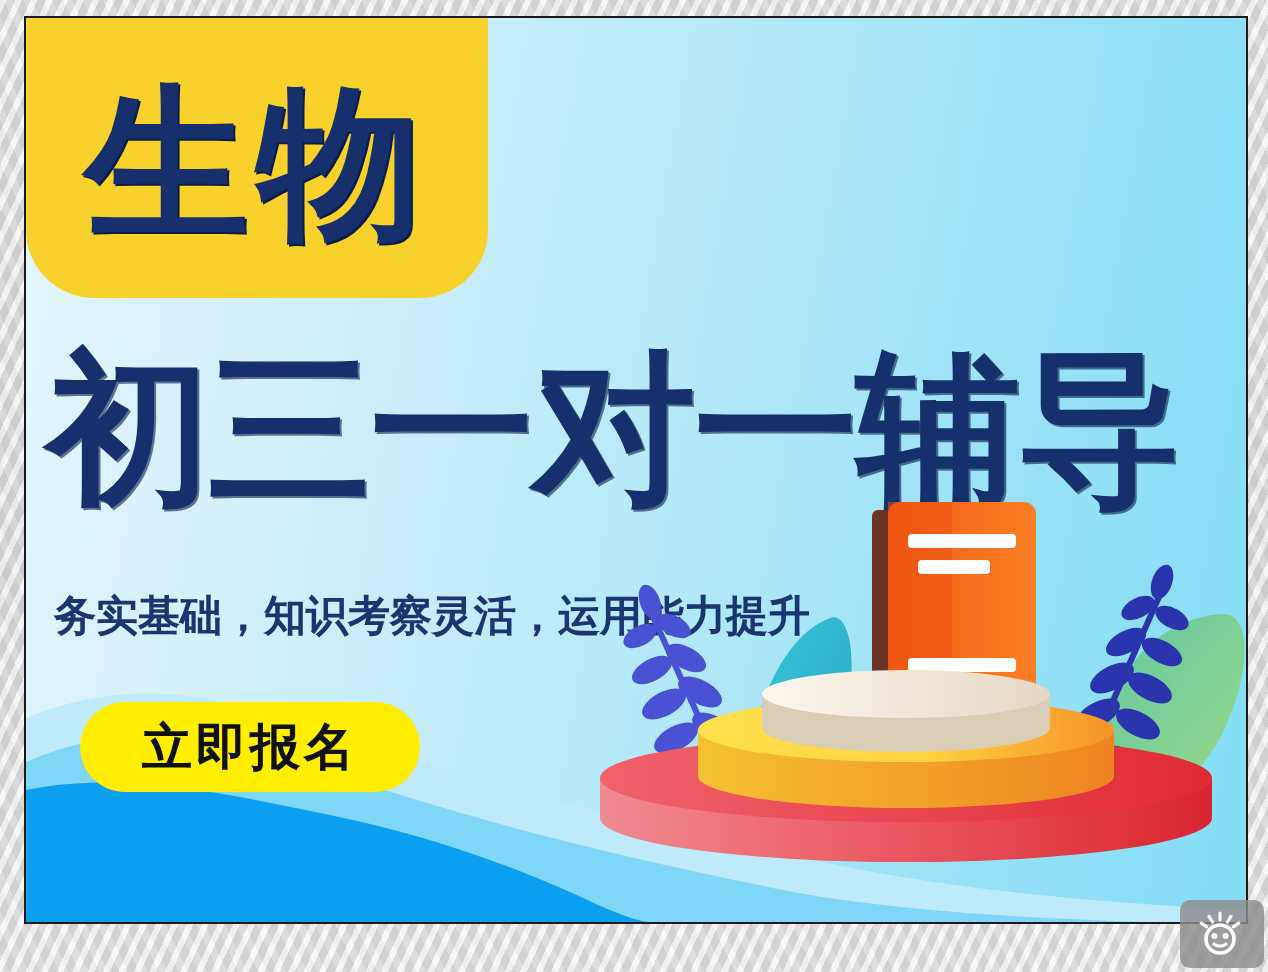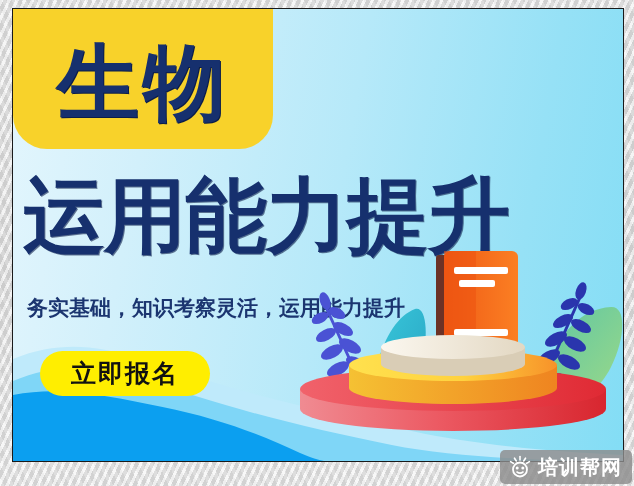--- a/index.html
+++ b/index.html
@@ -46,21 +46,21 @@
     width: 100%;
     height: 150px;
     pointer-events: none;
   }
 
   
   #subject-badge {
     position: absolute;
     left: 0px;
     top: 0px;
-    width: 260px;
+    width: 231px;
     height: 140px;
     background: #f8d22a;
     border-radius: 0 0 34px 34px;
     display: flex;
     align-items: center;
     justify-content: center;
   }
   #subject-badge .badge-text {
     font-family: "DejaVu Sans", "Liberation Sans", sans-serif;
     font-size: 82px;
@@ -166,21 +166,21 @@
   <svg class="wave" viewBox="0 0 612 150" preserveAspectRatio="none">
     <path d="M0,48 C70,20 120,46 190,68 C260,90 330,104 400,120 C460,133 530,140 612,144 L612,150 L0,150 Z" fill="#bfeafb"></path>
     <path d="M0,70 C60,44 110,62 180,84 C250,106 310,120 380,134 C430,144 500,148 560,150 L0,150 Z" fill="#7fd6f7"></path>
     <path d="M0,84 C50,74 100,86 150,96 C205,107 250,124 288,142 C300,147 306,149 312,150 L0,150 Z" fill="#0b9ff0"></path>
   </svg>
 
   <div id="subject-badge">
     <span class="badge-text">生物</span>
   </div>
 
-  <div id="headline">运用能力提升</div>
+  <div id="headline">初三一对一辅导</div>
 
   <div id="subtitle">务实基础，知识考察灵活，运用能力提升</div>
 
   <button id="cta-button">
     <span class="cta-text">立即报名</span>
   </button>
 
   <div id="illustration">
     <svg width="344" height="196" viewBox="0 0 344 196">
       <defs>
@@ -300,14 +300,13 @@
       <path d="M6.5 3.2 L8.3 6"></path>
       <path d="M17.5 3.2 L15.7 6"></path>
       <path d="M2.6 6.6 L5.4 8.4"></path>
       <path d="M21.4 6.6 L18.6 8.4"></path>
     </g>
     <circle cx="12" cy="14.5" r="7" fill="none" stroke="#ffffff" stroke-width="1.8"></circle>
     <circle cx="9.2" cy="13" r="1.5" fill="#ffffff"></circle>
     <circle cx="14.8" cy="13" r="1.5" fill="#ffffff"></circle>
     <path d="M9 17 Q12 19.2 15 17" fill="none" stroke="#ffffff" stroke-width="1.6" stroke-linecap="round"></path>
   </svg>
-  <span class="wm-text">培训帮网</span>
 </div>
 
 </body></html>

